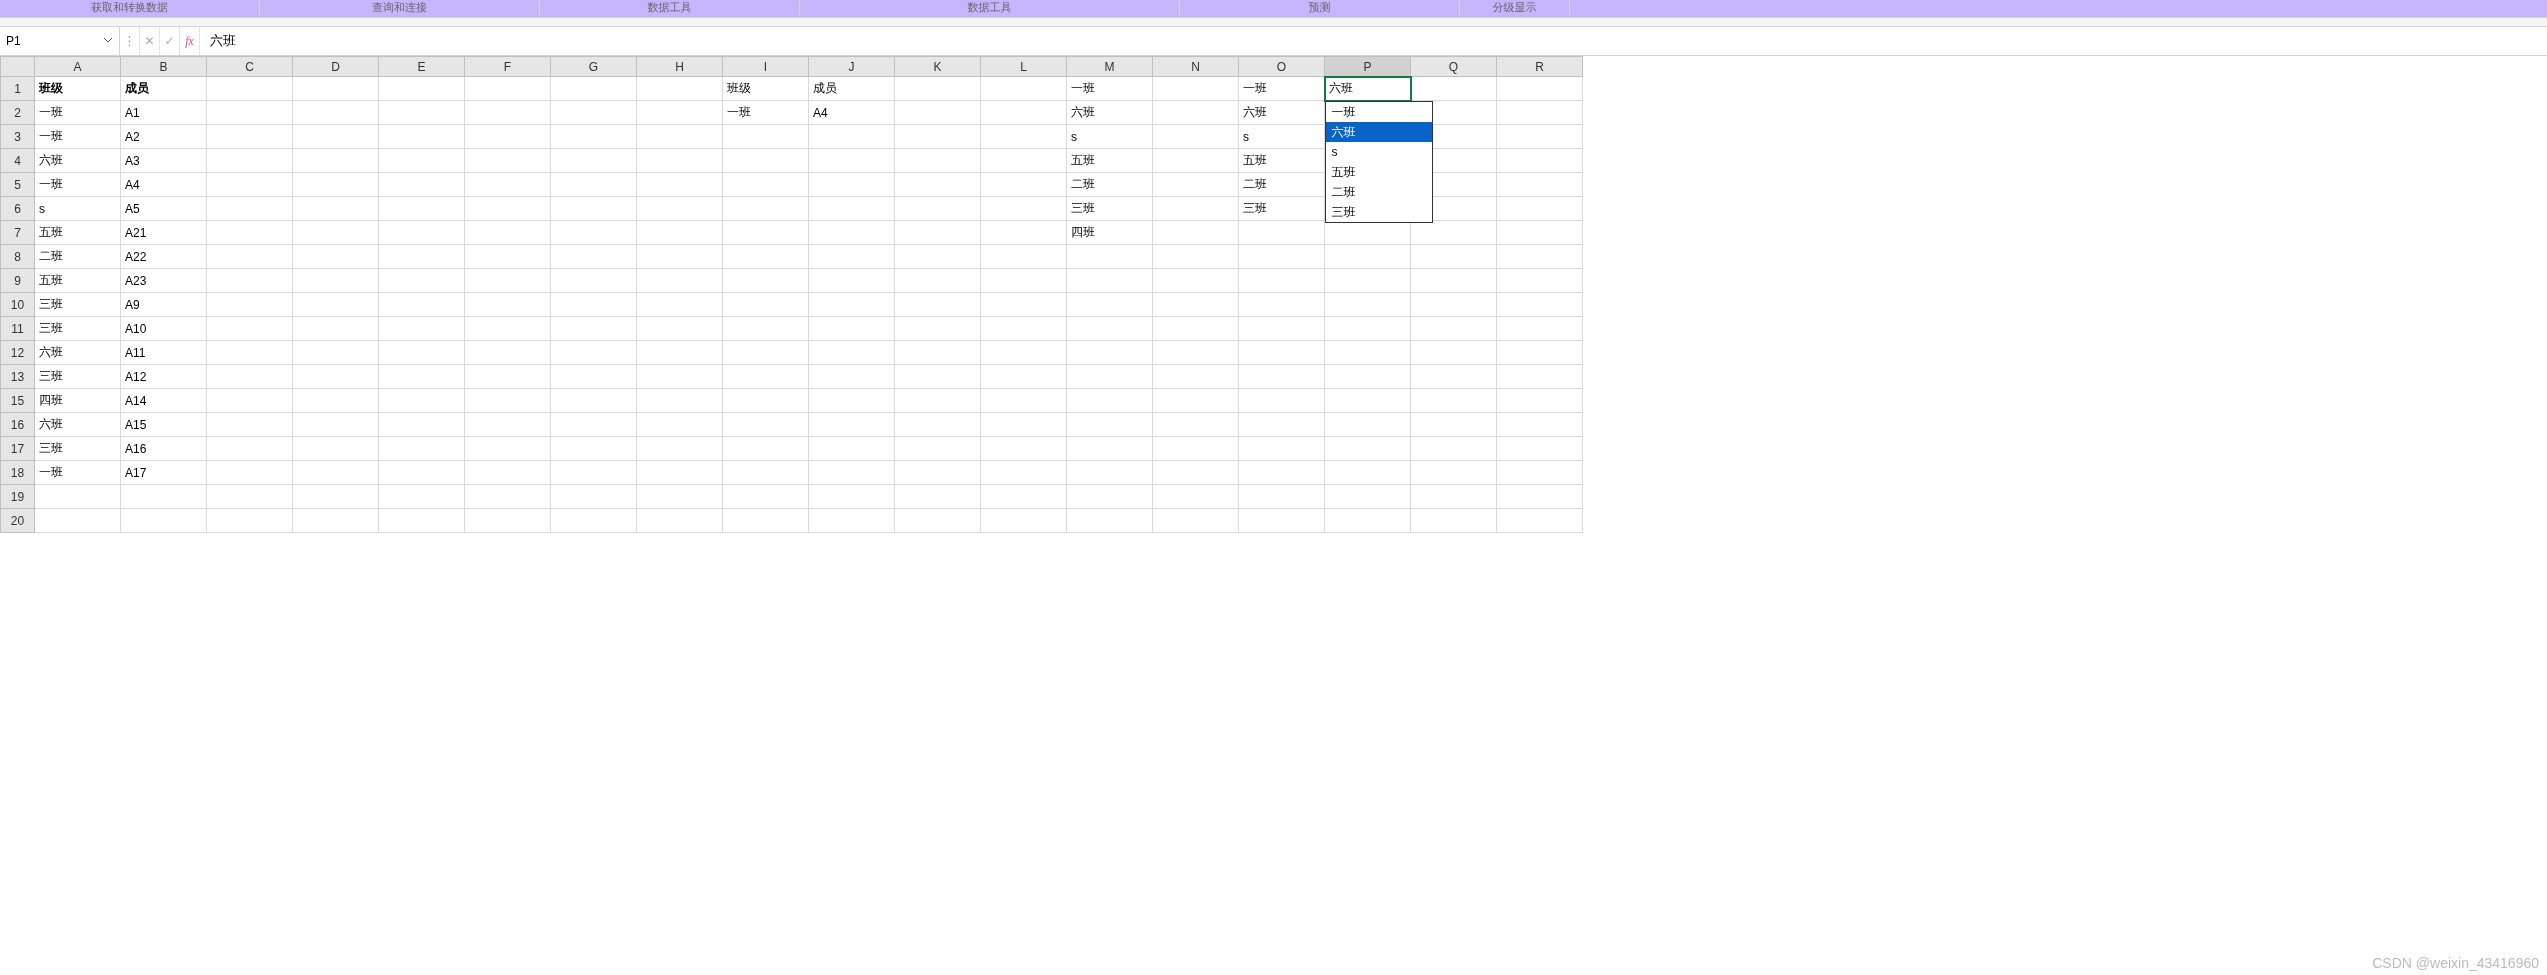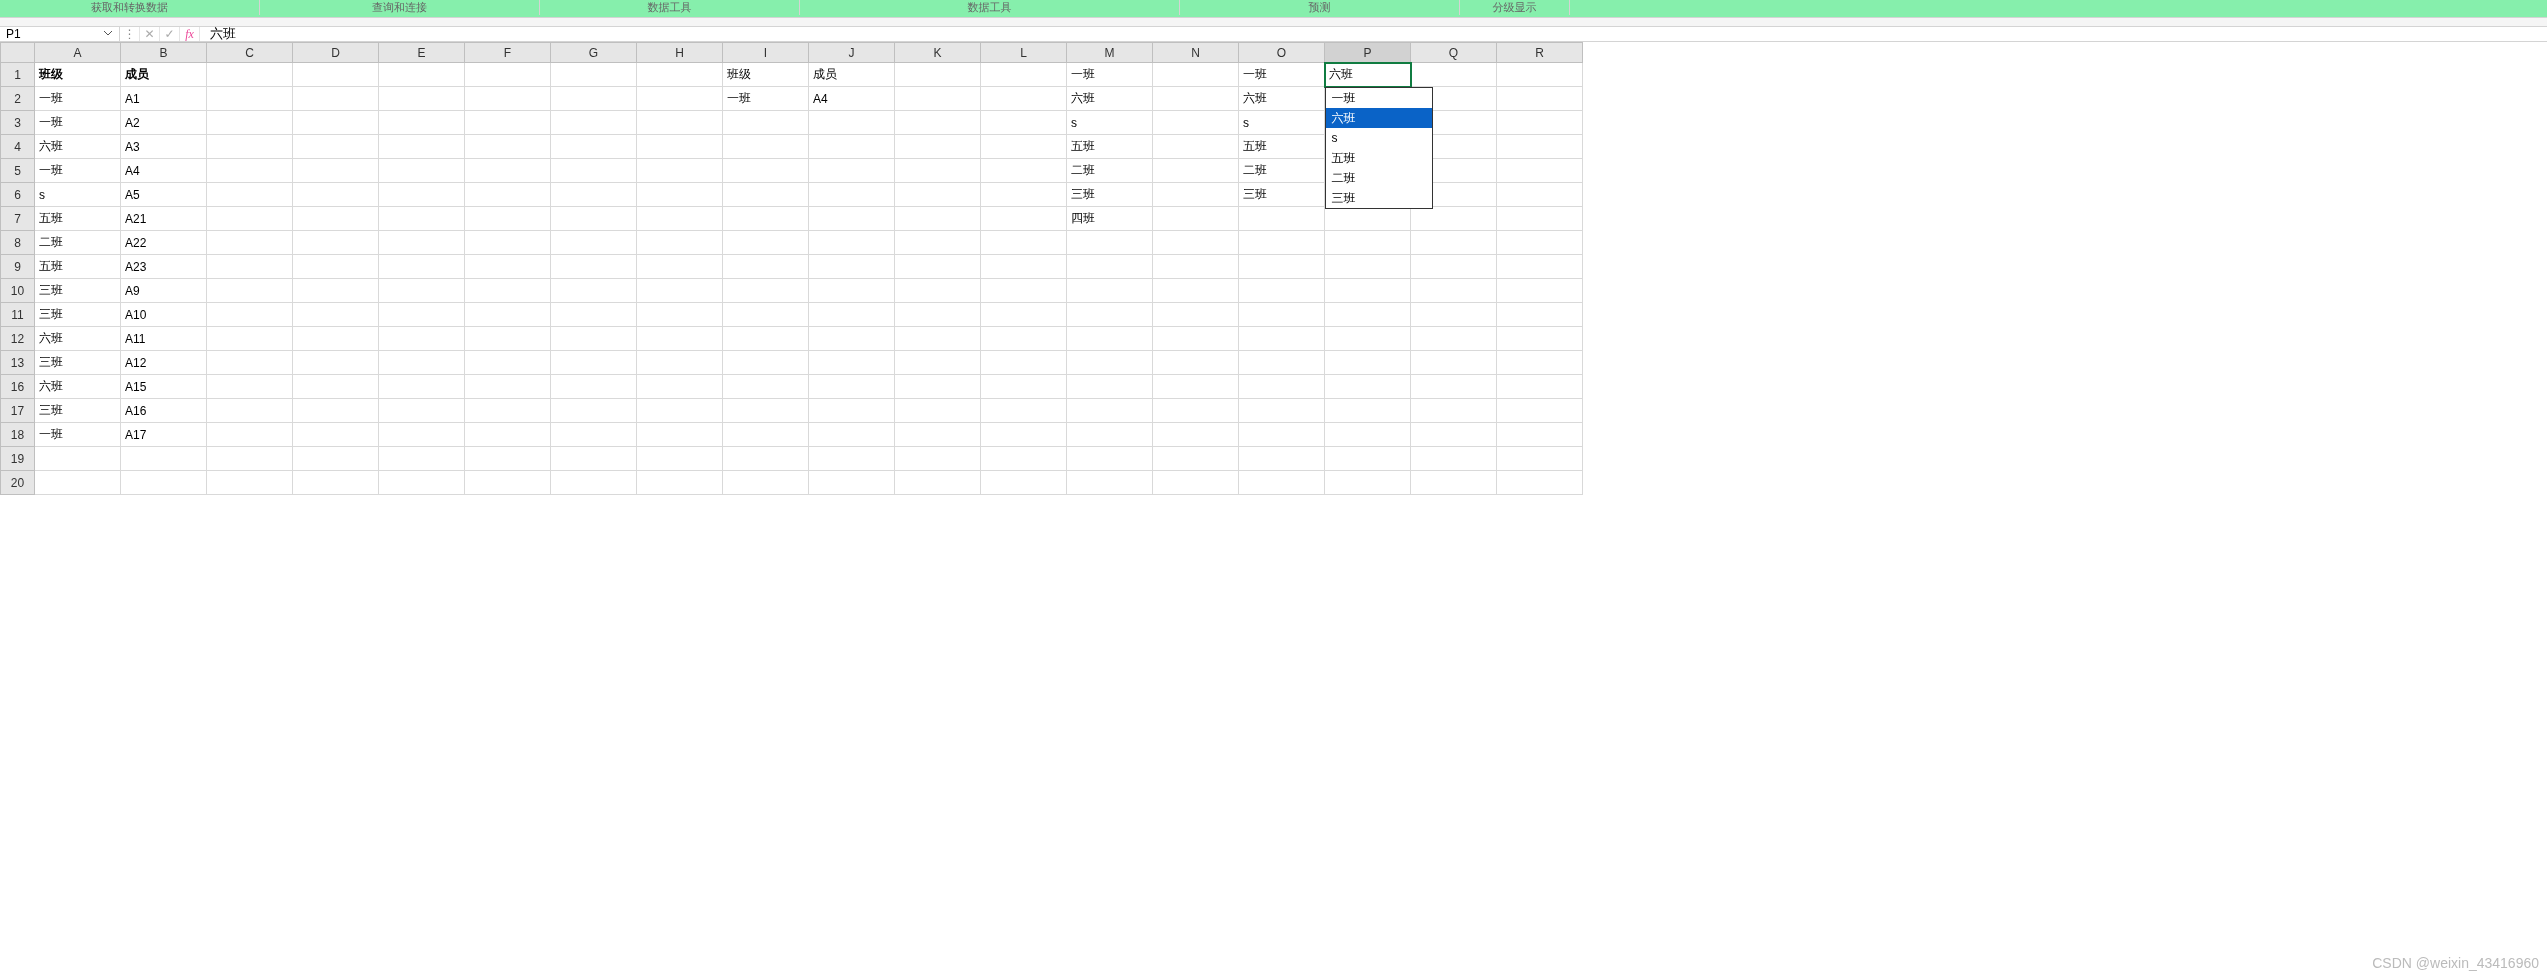--- a/index.html
+++ b/index.html
@@ -6,37 +6,37 @@
 body {
   font-family: "Microsoft YaHei", "SimSun", Arial, sans-serif;
   font-size: 12px;
   background: #fff;
   overflow: hidden;
   user-select: none;
 }
 .ribbon-groups {
   display: flex;
   height: 18px;
-  background: #86efac;
+  background: #c4b5fd;
   border-bottom: 1px solid #d4d4d4;
   font-size: 11px;
   color: #666;
   align-items: flex-start;
 }
 .ribbon-group {
   text-align: center;
   border-right: 1px solid #d4d4d4;
   padding: 0 8px;
   flex-shrink: 0;
 }
 .ribbon-spacer { height: 8px; background: #f5f5f5; }
 .formula-bar {
   display: flex;
   align-items: center;
-  height: 16px;
+  height: 30px;
   background: #fff;
   border-top: 1px solid #d4d4d4;
   border-bottom: 1px solid #d4d4d4;
 }
 .name-box {
   display: flex;
   align-items: center;
   width: 120px;
   height: 100%;
   border-right: 1px solid #d4d4d4;
@@ -460,20 +460,41 @@
           <td></td>
           <td></td>
           <td></td>
           <td></td>
           <td></td>
           <td></td>
           <td></td>
           <td></td>
         </tr>
         <tr>
+          <th class="row-hdr">15</th>
+          <td>四班</td>
+          <td>A14</td>
+          <td></td>
+          <td></td>
+          <td></td>
+          <td></td>
+          <td></td>
+          <td></td>
+          <td></td>
+          <td></td>
+          <td></td>
+          <td></td>
+          <td></td>
+          <td></td>
+          <td></td>
+          <td></td>
+          <td></td>
+          <td></td>
+        </tr>
+        <tr>
           <th class="row-hdr">16</th>
           <td>六班</td>
           <td>A15</td>
           <td></td>
           <td></td>
           <td></td>
           <td></td>
           <td></td>
           <td></td>
           <td></td>

